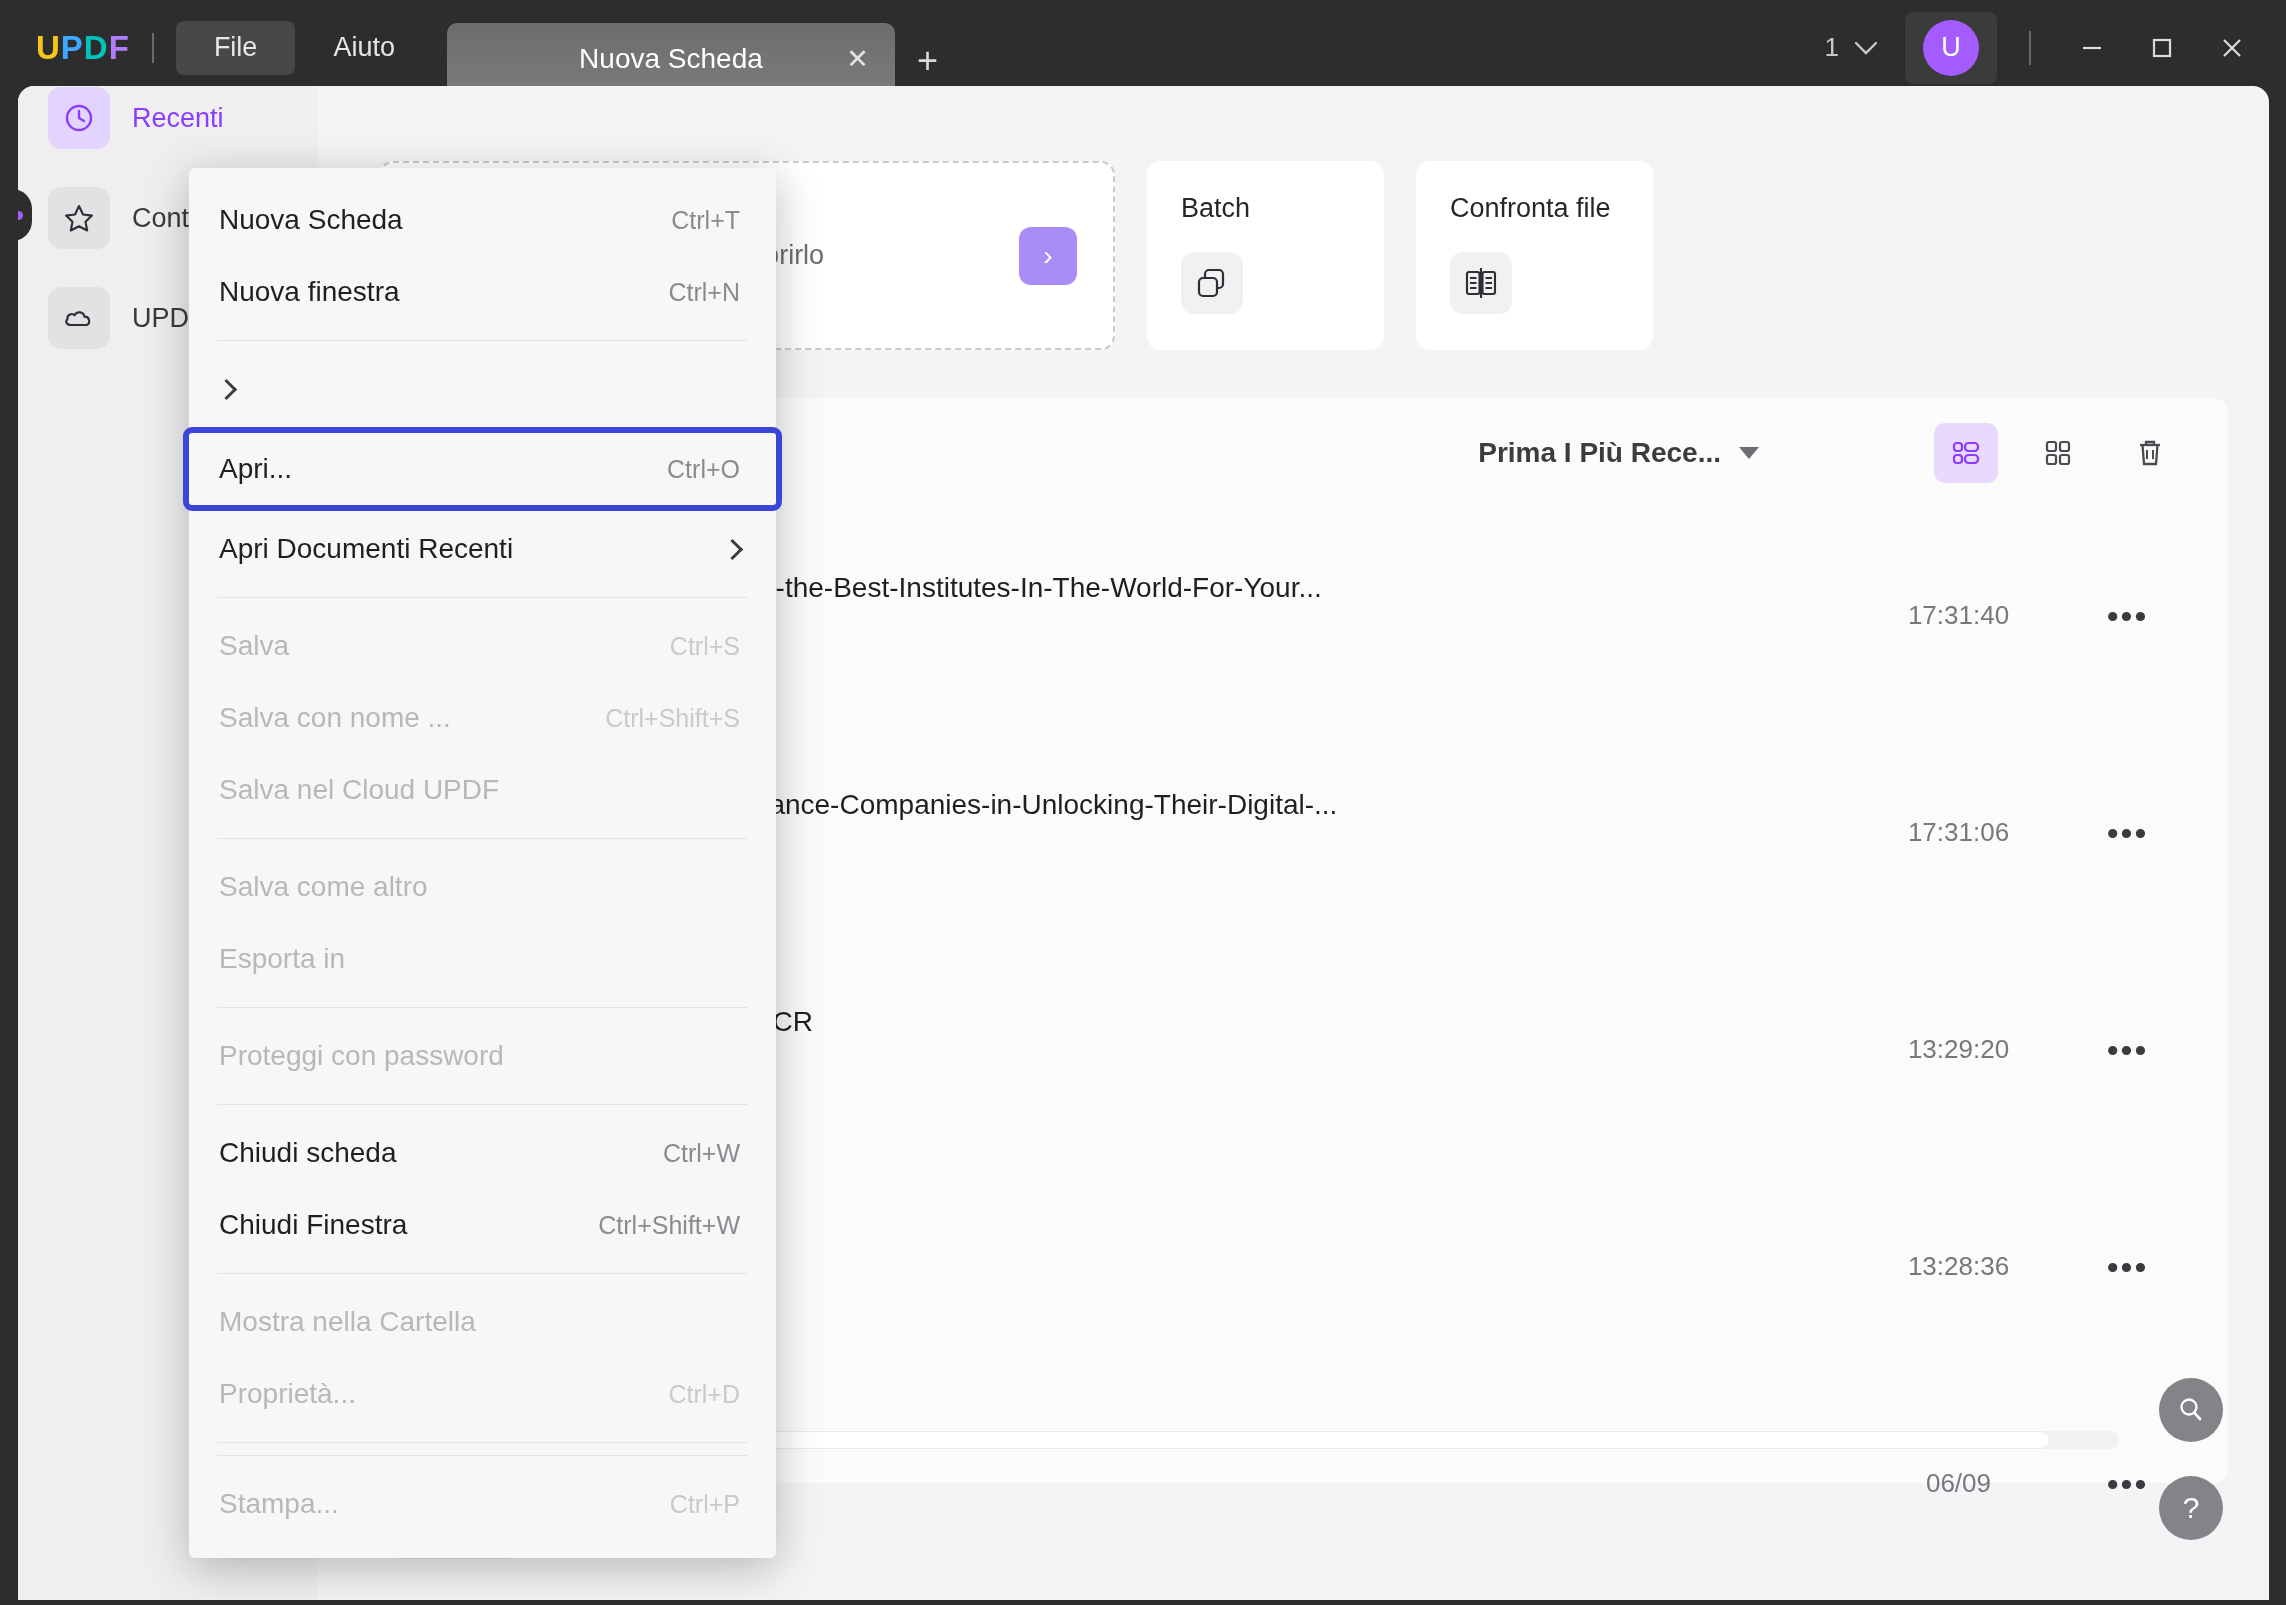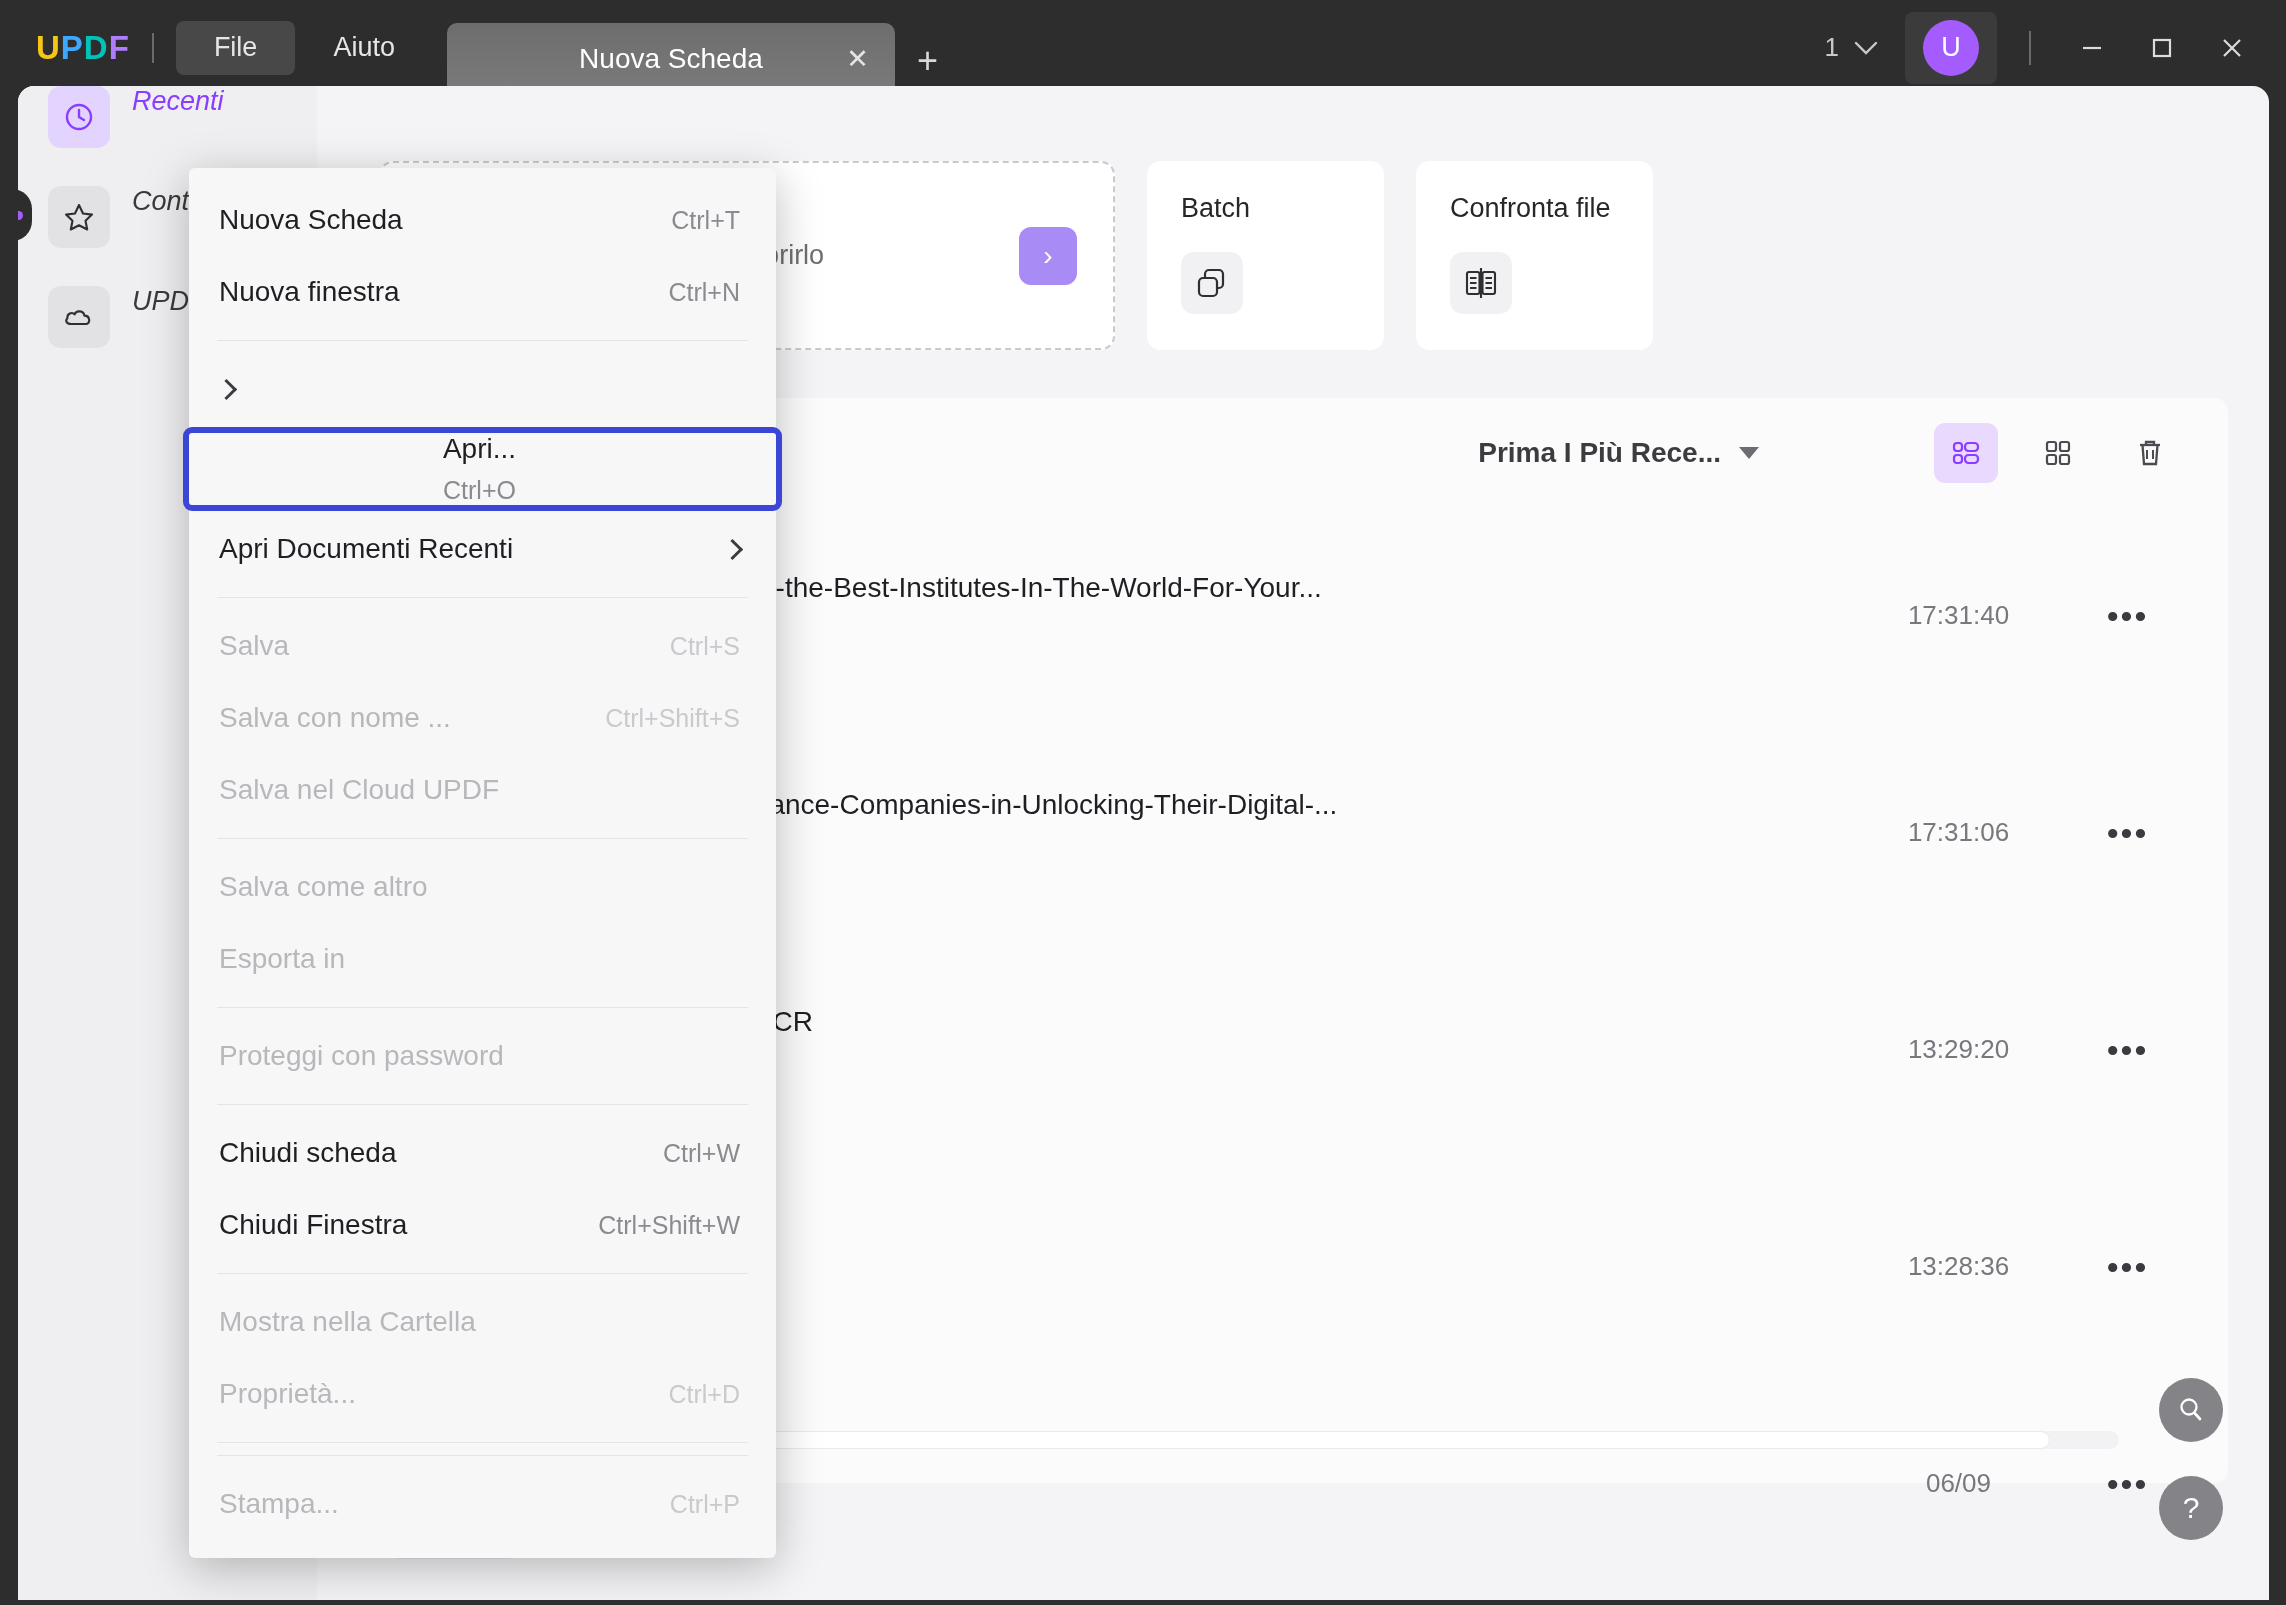--- a/index.html
+++ b/index.html
@@ -92,24 +92,23 @@
     overflow: hidden;
   }
 
   
   .sidebar {
     position: absolute; left: 0; top: 0;
     width: 299px; height: 100%;
     background: #efeff1;
   }
   .side-item {
-    display: flex; align-items: flex-start;
+    display: flex; align-items: center;
     height: 64px; margin: 0 16px 36px 16px; padding-left: 14px;
     border-radius: 10px;
-    font-style: italic;
   }
   .side-item:first-child { margin-top: 34px; }
   .side-ico {
     width: 62px; height: 62px; border-radius: 13px;
     background: #e2e2e4;
     display: flex; align-items: center; justify-content: center;
     flex: none;
   }
   .side-item.active .side-ico { background: #e3d3ff; }
   .side-label { font-size: 27px; color: #3a3a3a; margin-left: 22px; white-space: nowrap; }
@@ -240,21 +239,20 @@
     border-right: 3px solid #3b3b40; border-top: 3px solid #3b3b40;
     transform: rotate(45deg);
   }
   .mi-sep { height: 1px; background: #e4e4e8; margin: 12px 28px; }
   .mi.highlight {
     outline: 6px solid #3b46d6;
     background: #f7f7f8;
     margin: 8px 0;
     border-radius: 3px;
     z-index: 2;
-    flex-direction: column;
   }
   svg { display: block; }
 </style>
 </head>
 <body>
 
 <div class="app">
 
   <div class="titlebar">
     <div class="logo">

